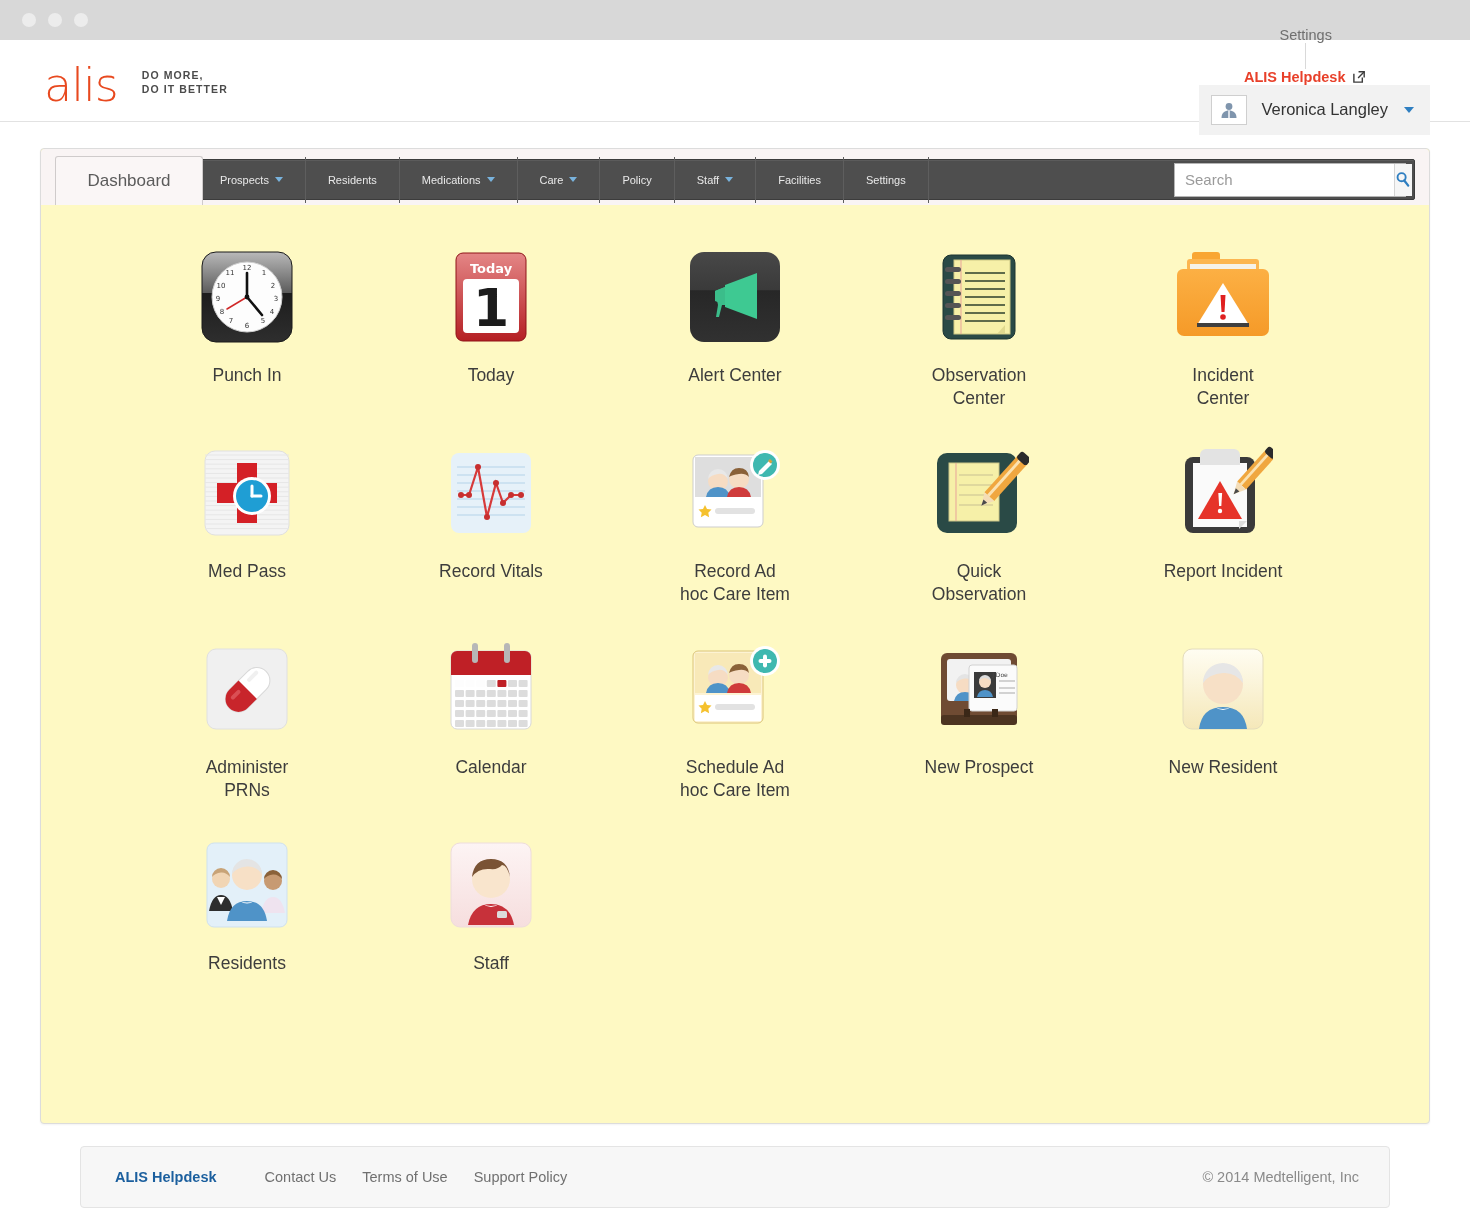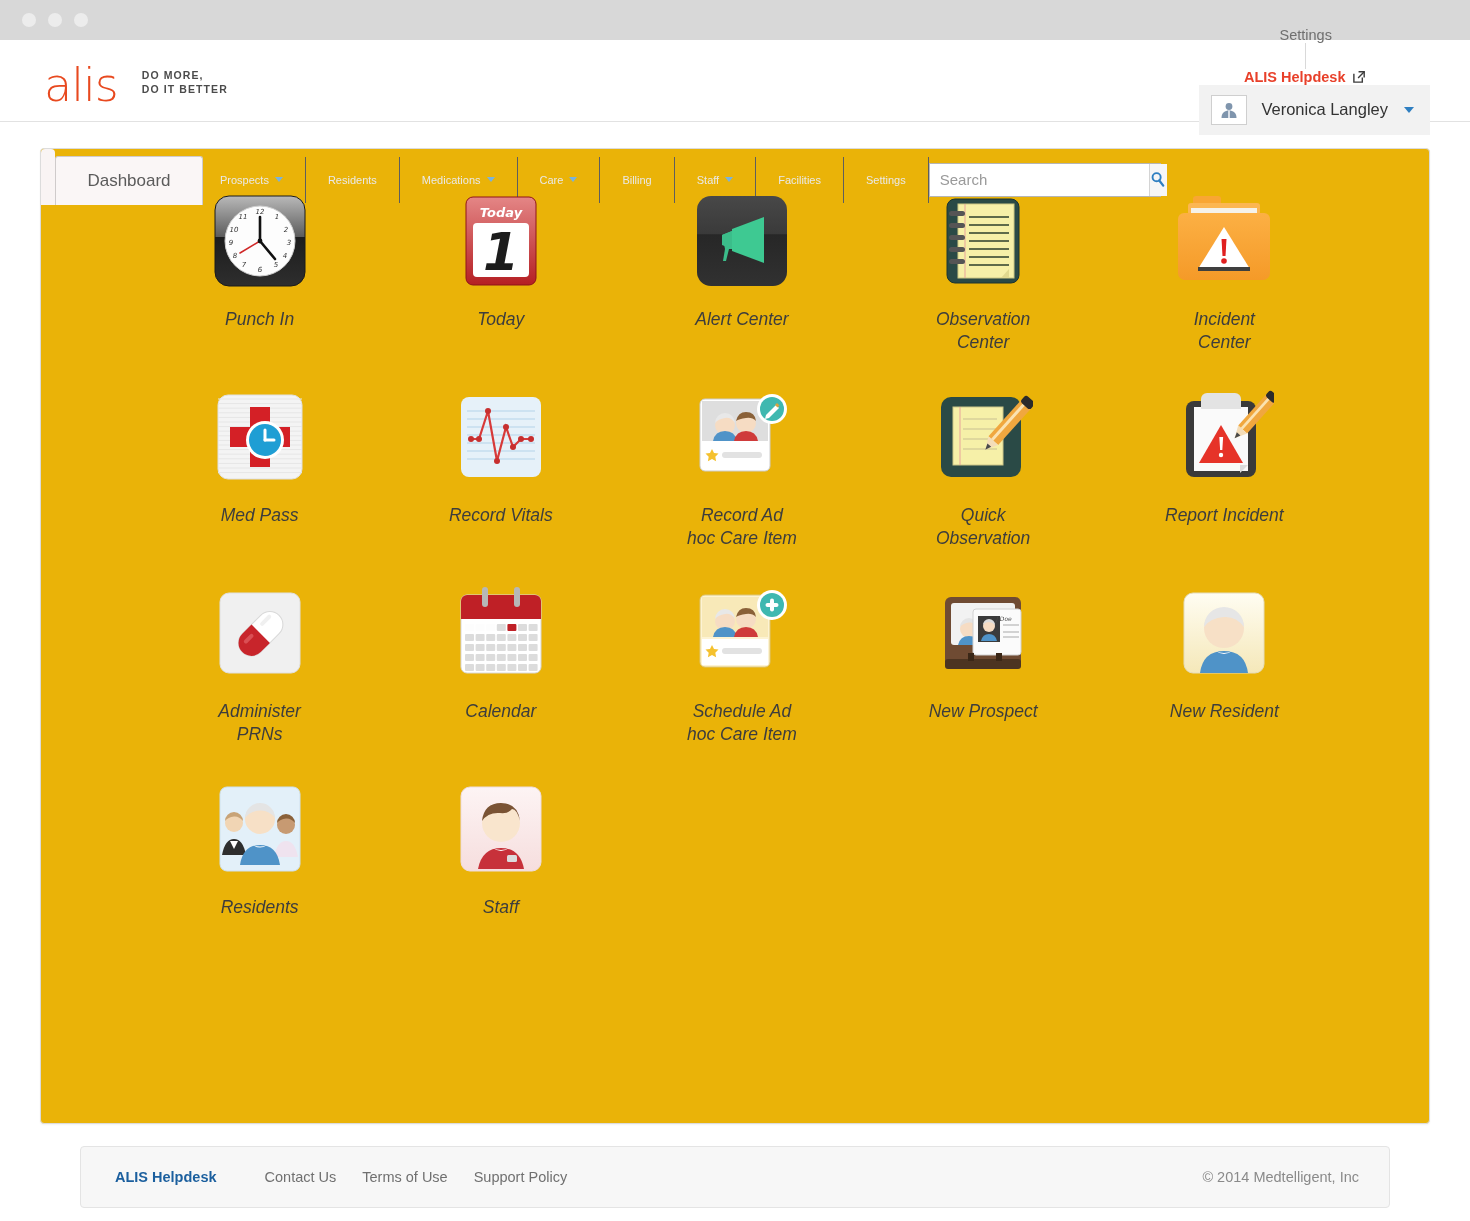--- a/index.html
+++ b/index.html
@@ -94,27 +94,27 @@
     border-top: 6px solid #2f7fc1;
     margin-left: 2px;
   }
 
   
   .page-wrap {
     padding: 26px 40px 0 40px;
     height: calc(1221px - 40px - 82px);
   }
   .card {
-    background: #eab308;
+    background: #fef9c3;
     border: 1px solid #dcdcdc;
     border-radius: 4px;
     box-shadow: 0 1px 2px rgba(0,0,0,0.05);
     height: 976px;
     display: flex;
-    flex-direction: row;
+    flex-direction: column;
   }
 
   
   .navbar {
     height: 56px;
     background: #f9f4f4;
     border-radius: 4px 4px 0 0;
     display: flex;
     align-items: flex-end;
     position: relative;
@@ -190,21 +190,20 @@
     cursor: pointer;
   }
 
   
   .grid-area {
     flex: 1;
     padding: 42px 84px 0 84px;
   }
   .tile-row {
     display: flex;
-    font-style: italic;
   }
   .tile {
     width: 20%;
     display: flex;
     flex-direction: column;
     align-items: center;
     margin-bottom: 33px;
     cursor: pointer;
     text-decoration: none;
   }
@@ -309,21 +308,21 @@
           </div>
           <div class="nav-tab">
             <span>Medications</span>
             <span class="caret"></span>
           </div>
           <div class="nav-tab">
             <span>Care</span>
             <span class="caret"></span>
           </div>
           <div class="nav-tab">
-            <span>Billing</span>
+            <span>Policy</span>
           </div>
           <div class="nav-tab">
             <span>Staff</span>
             <span class="caret"></span>
           </div>
           <div class="nav-tab">
             <span>Facilities</span>
           </div>
           <div class="nav-tab">
             <span>Settings</span>

